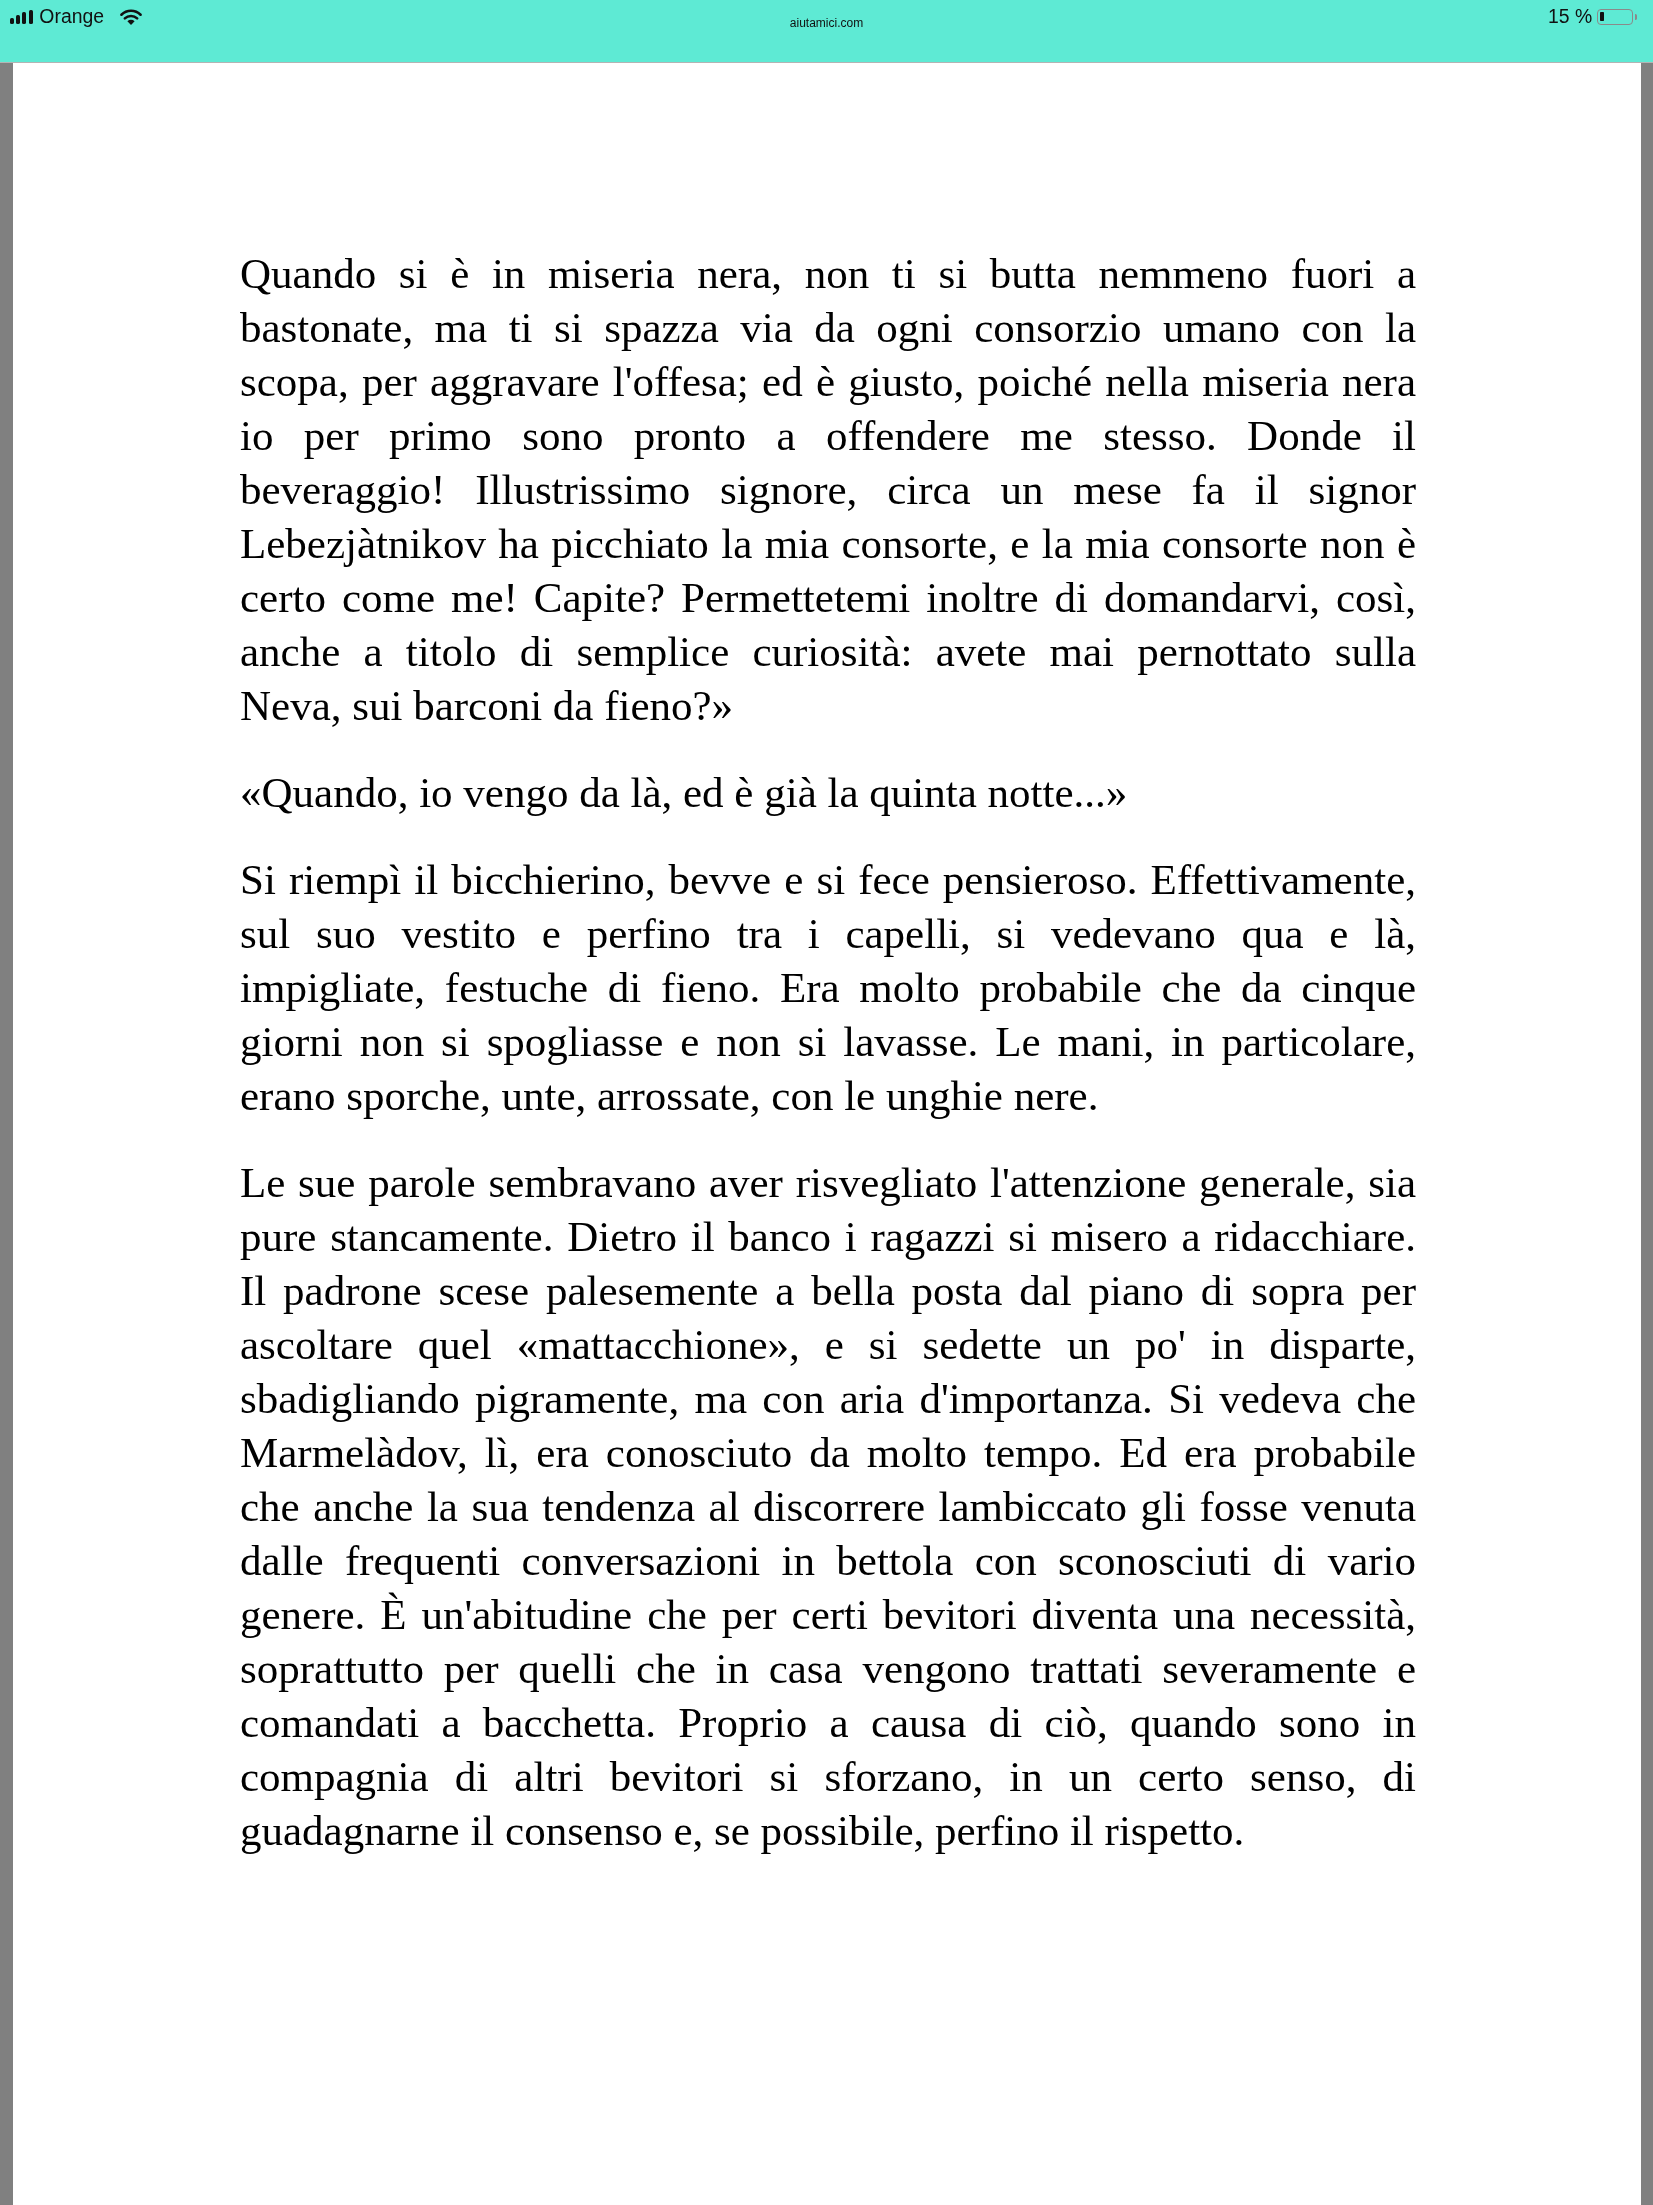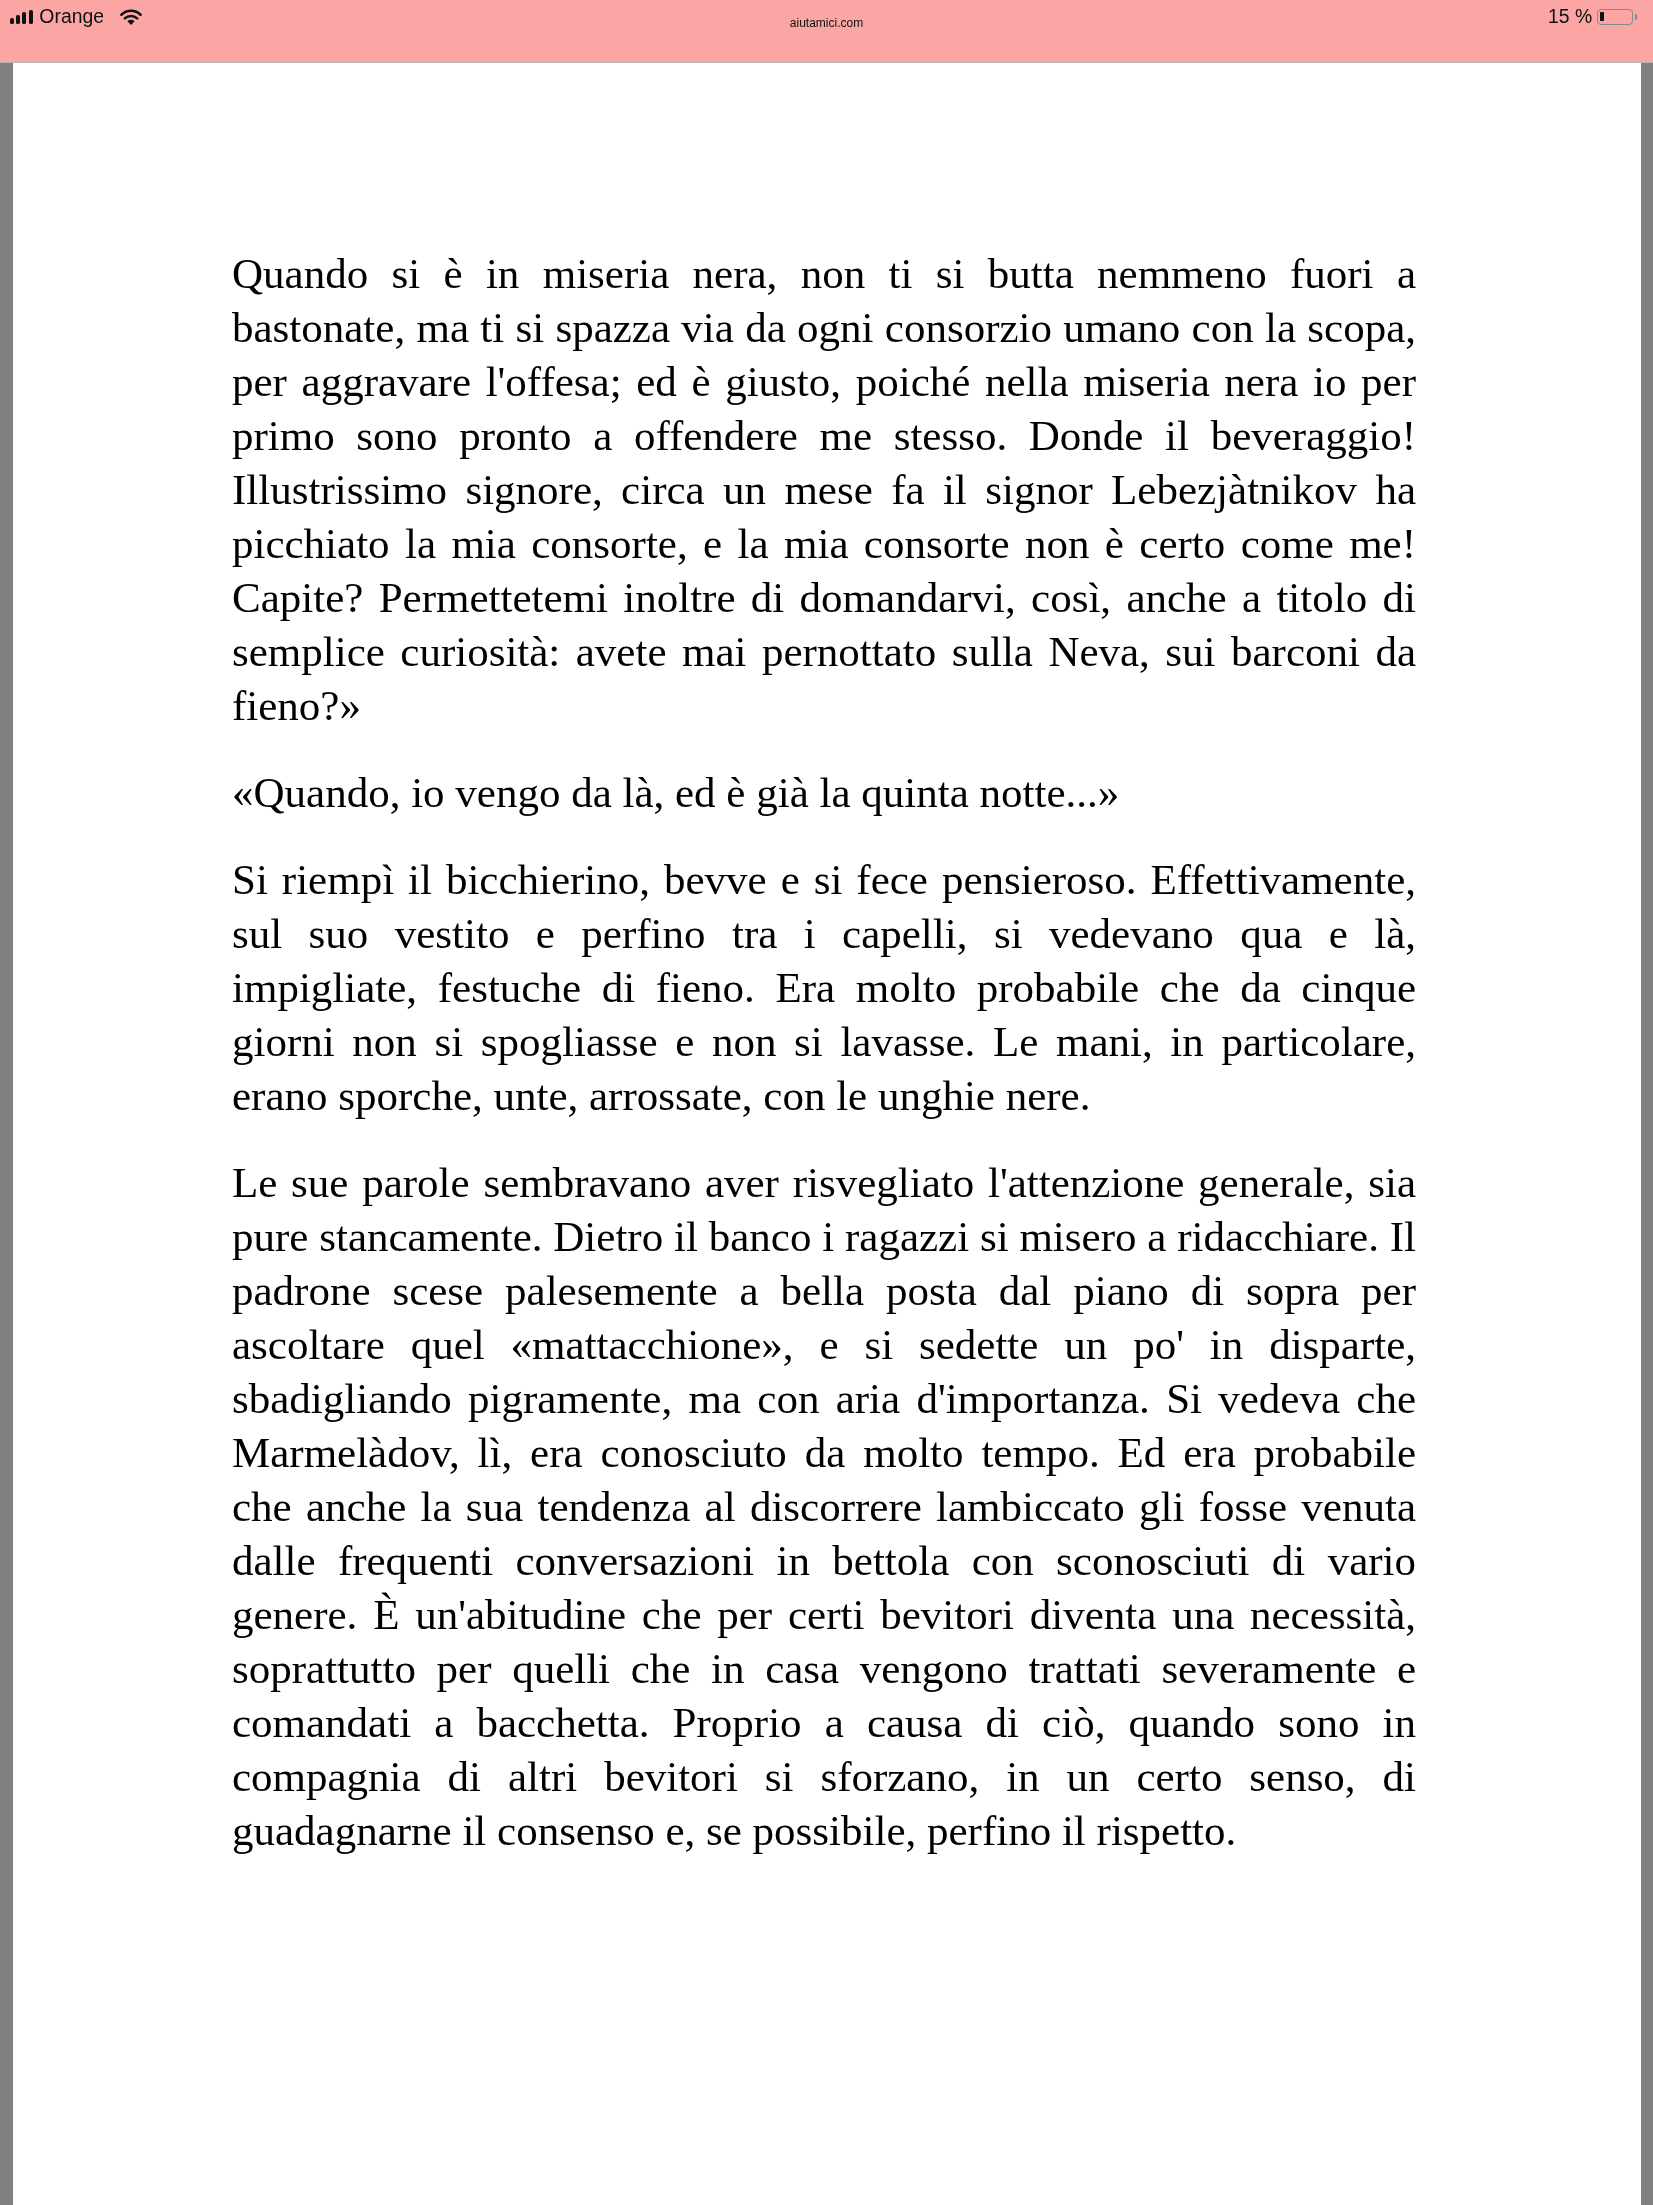--- a/index.html
+++ b/index.html
@@ -12,21 +12,21 @@
     }
     body {
       position: relative;
       font-family: "Liberation Serif", serif;
     }
     .status-bar {
       position: absolute;
       left: 0; top: 0;
       width: 1653px;
       height: 63px;
-      background: #fca5a5;
+      background: #5eead4;
       border-bottom: 1.6px solid #b4b4b4;
       box-sizing: border-box;
       font-family: "Liberation Sans", sans-serif;
       color: #111;
     }
     .status-left {
       position: absolute;
       left: 9.7px;
       top: 4.8px;
       height: 24px;
@@ -114,21 +114,21 @@
     }
     .side-left { left: 0; }
     .side-right { right: 0; width: 12px; }
     .page {
       position: absolute;
       left: 232px;
       top: 247px;
       width: 1184px;
     }
     .page p {
-      margin: 0 0 33px 0;
+      margin: 0 0 33px 8px;
       font-size: 43px;
       line-height: 54px;
       color: #000;
       text-align: justify;
     }
     .page p.short {
       text-align: left;
     }
   </style>
 </head>

